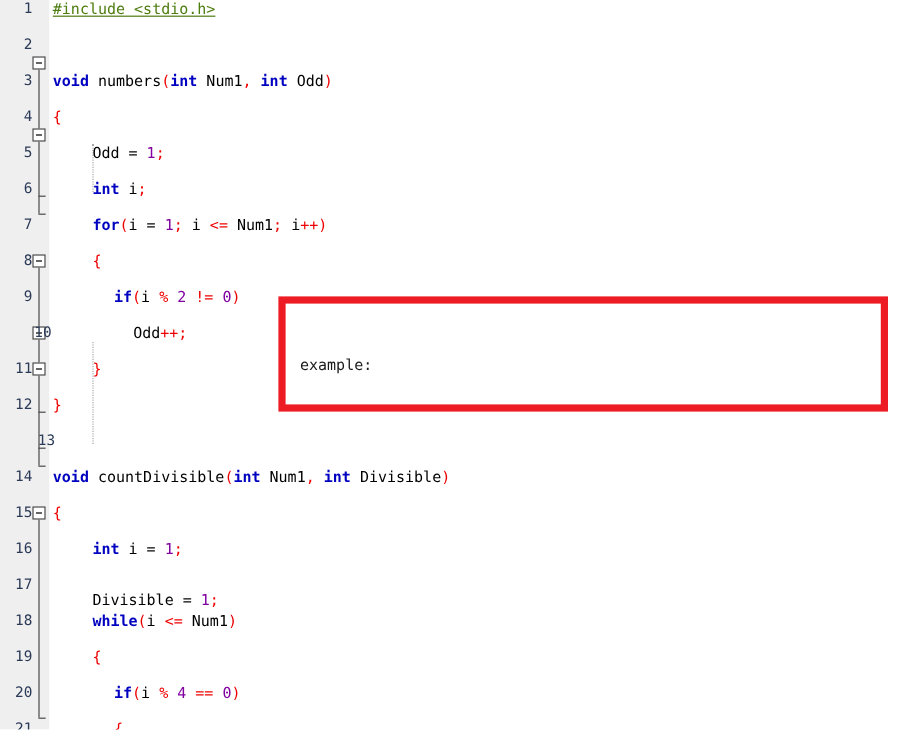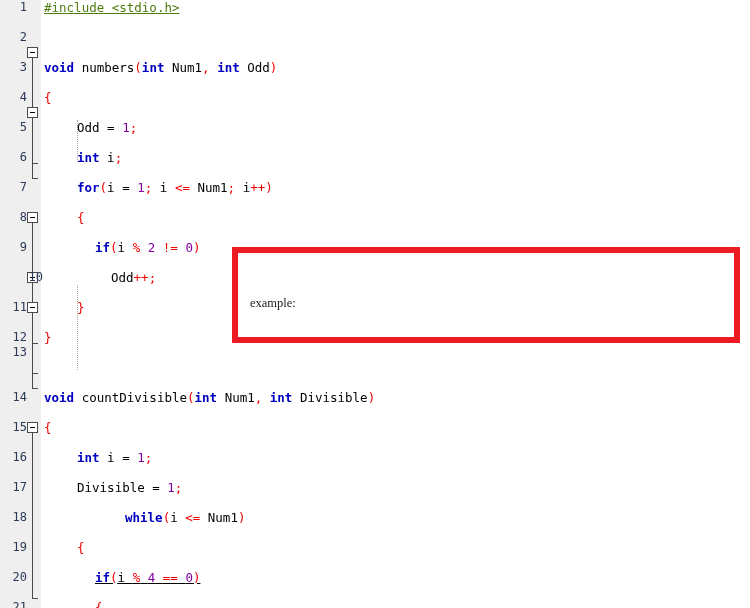--- a/index.html
+++ b/index.html
@@ -135,21 +135,21 @@
     position: absolute;
     left: 12px;
     top: 8px;
     right: 4px;
     font-family: "DejaVu Sans Mono", "Liberation Mono", monospace;
     font-size: 12.5px;
     line-height: 17px;
     color: #1a1a1a;
     white-space: pre;
   }
-  .anno-line { white-space: pre; font-family: Liberation Serif, serif; }
+  .anno-line { white-space: pre; }
   .anno-gap { height: 10px; }
 </style>
 </head>
 <body>
 
 <div id="editor">
 
   <div id="gutter-bg"></div>
   <div id="gutter-border"></div>
 
@@ -234,21 +234,21 @@
     <div class="row" style="top:150px;">
       <span class="lineno">11</span>
       <span class="code" style="left:77px;"><span class="br">}</span></span>
     </div>
 
     <div class="row" style="top:165px;">
       <span class="lineno">12</span>
       <span class="code"><span class="br">}</span></span>
     </div>
 
-    <div class="row" style="top:165px;">
+    <div class="row" style="top:180px;margin-left:19px;">
       <span class="lineno">13</span>
       <span class="code"><span></span></span>
     </div>
 
     <div class="row" style="top:195px;">
       <span class="lineno">14</span>
       <span class="code"><span class="kw">void</span><span class="id"> countDivisible</span><span class="op">(</span><span class="kw">int</span><span class="id"> Num1</span><span class="op">, </span><span class="kw">int</span><span class="id"> Divisible</span><span class="op">)</span></span>
     </div>
 
     <div class="row" style="top:210px;padding-left:48px;">
@@ -256,36 +256,36 @@
       <span class="code"><span class="br">{</span></span>
     </div>
 
     <div class="row" style="top:225px;">
       <span class="lineno">16</span>
       <span class="code" style="left:77px;"><span class="kw">int</span><span class="id"> i = </span><span class="num">1</span><span class="op">;</span></span>
     </div>
 
     <div class="row" style="top:240px;">
       <span class="lineno">17</span>
-      <span class="code" style="left:77px;"><span class="id">Divisible = </span><span class="num">1</span><span class="op">;</span></span>
+      <span class="code" style="left:77px;margin-top:12px;"><span class="id">Divisible = </span><span class="num">1</span><span class="op">;</span></span>
     </div>
 
     <div class="row" style="top:255px;">
       <span class="lineno">18</span>
-      <span class="code" style="left:77px;margin-left:48px;"><span class="kw">while</span><span class="op">(</span><span class="id">i </span><span class="op">&lt;=</span><span class="id"> Num1</span><span class="op">)</span></span>
+      <span class="code" style="left:77px;"><span class="kw">while</span><span class="op">(</span><span class="id">i </span><span class="op">&lt;=</span><span class="id"> Num1</span><span class="op">)</span></span>
     </div>
 
     <div class="row" style="top:270px;">
       <span class="lineno">19</span>
       <span class="code" style="left:77px;"><span class="br">{</span></span>
     </div>
 
     <div class="row" style="top:285px;">
       <span class="lineno">20</span>
-      <span class="code" style="left:95px;text-decoration:underline;"><span class="kw">if</span><span class="op">(</span><span class="id">i </span><span class="op">%</span><span class="id"> </span><span class="num">4</span><span class="id"> </span><span class="op">==</span><span class="id"> </span><span class="num">0</span><span class="op">)</span></span>
+      <span class="code" style="left:95px;"><span class="kw">if</span><span class="op">(</span><span class="id">i </span><span class="op">%</span><span class="id"> </span><span class="num">4</span><span class="id"> </span><span class="op">==</span><span class="id"> </span><span class="num">0</span><span class="op">)</span></span>
     </div>
 
     <div class="row" style="top:300px;">
       <span class="lineno">21</span>
       <span class="code" style="left:95px;"><span class="br">{</span></span>
     </div>
 
   </div>
 
   <div id="annotation">

